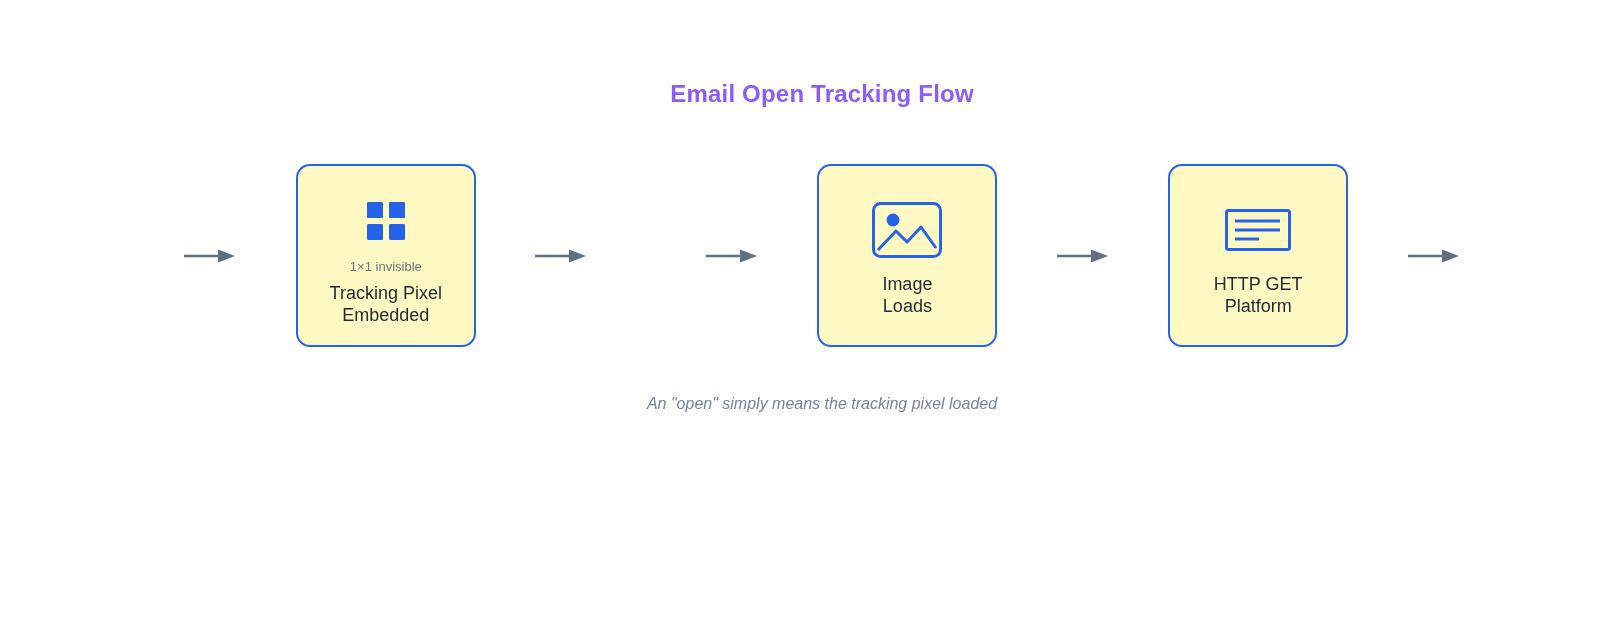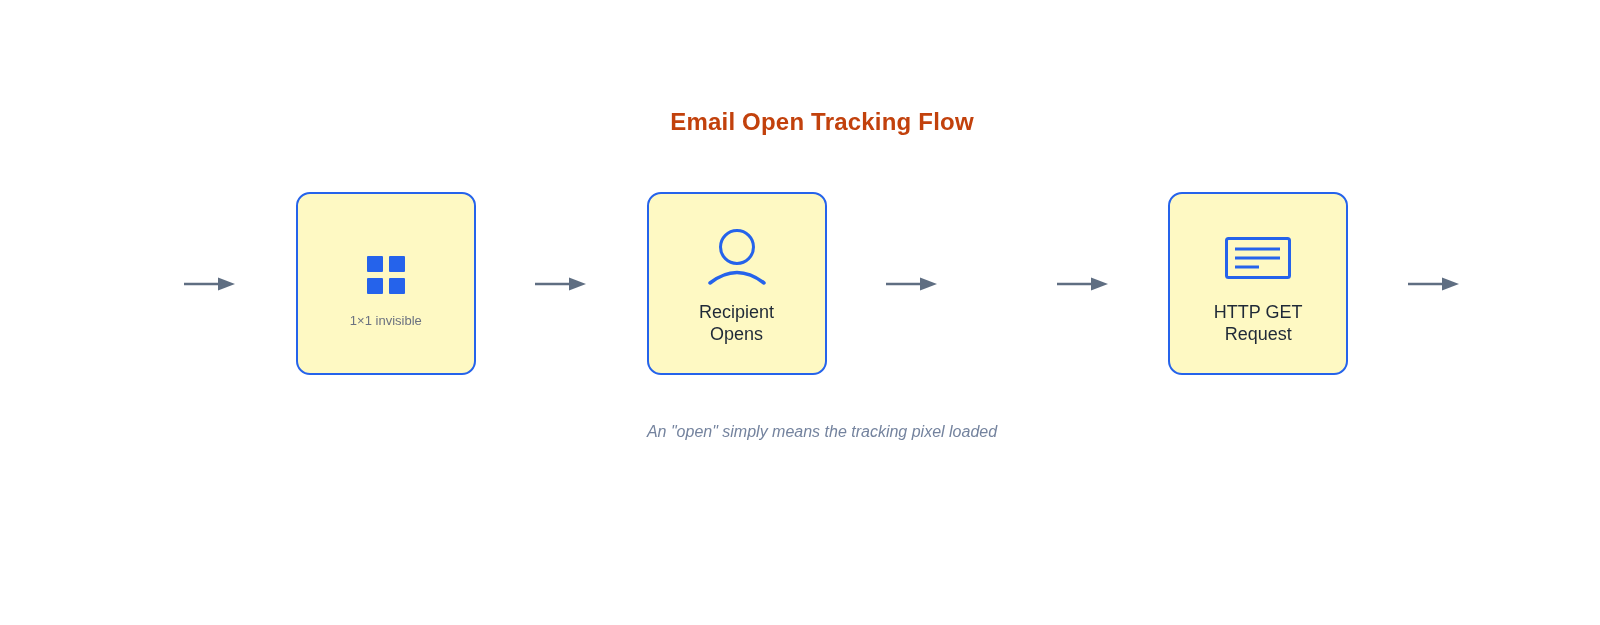--- a/index.html
+++ b/index.html
@@ -14,25 +14,25 @@
     position: relative;
     overflow: hidden;
   }
   .stage {
     position: absolute;
     left: 125px;
     top: 0;
     width: 1394px;
   }
   .diagram-title {
-    margin-top: 108px;
+    margin-top: 80px;
     text-align: center;
     font-size: 24px;
     font-weight: bold;
-    color: #c2410c;
+    color: #8b5cf6;
     letter-spacing: 0.2px;
   }
   .flow-row {
     display: flex;
     align-items: center;
     margin-top: 56px;
     height: 183px;
   }
   .step-box {
     width: 180px;
@@ -104,40 +104,22 @@
     <div class="step-box">
       <div class="icon-slot">
         <svg width="38" height="38" viewBox="0 0 38 38">
           <rect x="0" y="0" width="16" height="16" rx="1" fill="#2563eb"></rect>
           <rect x="22" y="0" width="16" height="16" rx="1" fill="#2563eb"></rect>
           <rect x="0" y="22" width="16" height="16" rx="1" fill="#2563eb"></rect>
           <rect x="22" y="22" width="16" height="16" rx="1" fill="#2563eb"></rect>
         </svg>
       </div>
       <div class="step-sublabel">1×1 invisible</div>
-    </div>
-
-    <div class="connector">
-      <span>
-        <svg width="52" height="16" viewBox="0 0 52 16">
-          <line x1="0" y1="8" x2="35" y2="8" stroke="#5f6e82" stroke-width="2.5"></line>
-          <polygon points="34,1.5 51,8 34,14.5" fill="#5f6e82"></polygon>
-        </svg>
-      </span>
-    </div>
-
-    <div class="step-box">
-      <div class="icon-slot">
-        <svg width="64" height="58" viewBox="0 0 64 58">
-          <circle cx="32" cy="18" r="16.5" fill="none" stroke="#2563eb" stroke-width="3"></circle>
-          <path d="M5 54 Q32 33 59 54" fill="none" stroke="#2563eb" stroke-width="3.5" stroke-linecap="round"></path>
-        </svg>
-      </div>
-      <div class="step-label">Recipient
-Opens</div>
+      <div class="step-label">Tracking Pixel
+Embedded</div>
     </div>
 
     <div class="connector">
       <span>
         <svg width="52" height="16" viewBox="0 0 52 16">
           <line x1="0" y1="8" x2="35" y2="8" stroke="#5f6e82" stroke-width="2.5"></line>
           <polygon points="34,1.5 51,8 34,14.5" fill="#5f6e82"></polygon>
         </svg>
       </span>
     </div>
@@ -147,29 +129,50 @@
       <span>
         <svg width="52" height="16" viewBox="0 0 52 16">
           <line x1="0" y1="8" x2="35" y2="8" stroke="#5f6e82" stroke-width="2.5"></line>
           <polygon points="34,1.5 51,8 34,14.5" fill="#5f6e82"></polygon>
         </svg>
       </span>
     </div>
 
     <div class="step-box">
       <div class="icon-slot">
+        <svg width="70" height="56" viewBox="0 0 70 56">
+          <rect x="1.5" y="1.5" width="67" height="53" rx="7" fill="none" stroke="#2563eb" stroke-width="3"></rect>
+          <circle cx="21" cy="18" r="6.5" fill="#2563eb"></circle>
+          <polyline points="6,48 24,29 35,40 49,25 64,46" fill="none" stroke="#2563eb" stroke-width="3" stroke-linejoin="round"></polyline>
+        </svg>
+      </div>
+      <div class="step-label">Image
+Loads</div>
+    </div>
+
+    <div class="connector">
+      <span>
+        <svg width="52" height="16" viewBox="0 0 52 16">
+          <line x1="0" y1="8" x2="35" y2="8" stroke="#5f6e82" stroke-width="2.5"></line>
+          <polygon points="34,1.5 51,8 34,14.5" fill="#5f6e82"></polygon>
+        </svg>
+      </span>
+    </div>
+
+    <div class="step-box">
+      <div class="icon-slot">
         <svg width="66" height="42" viewBox="0 0 66 42">
           <rect x="1.5" y="1.5" width="63" height="39" rx="2" fill="none" stroke="#2563eb" stroke-width="3"></rect>
           <line x1="10" y1="12" x2="55" y2="12" stroke="#2563eb" stroke-width="3"></line>
           <line x1="10" y1="21" x2="55" y2="21" stroke="#2563eb" stroke-width="3"></line>
           <line x1="10" y1="30" x2="34" y2="30" stroke="#2563eb" stroke-width="3"></line>
         </svg>
       </div>
       <div class="step-label">HTTP GET
-Request</div>
+Platform</div>
     </div>
 
     <div class="connector">
       <span>
         <svg width="52" height="16" viewBox="0 0 52 16">
           <line x1="0" y1="8" x2="35" y2="8" stroke="#5f6e82" stroke-width="2.5"></line>
           <polygon points="34,1.5 51,8 34,14.5" fill="#5f6e82"></polygon>
         </svg>
       </span>
     </div>

